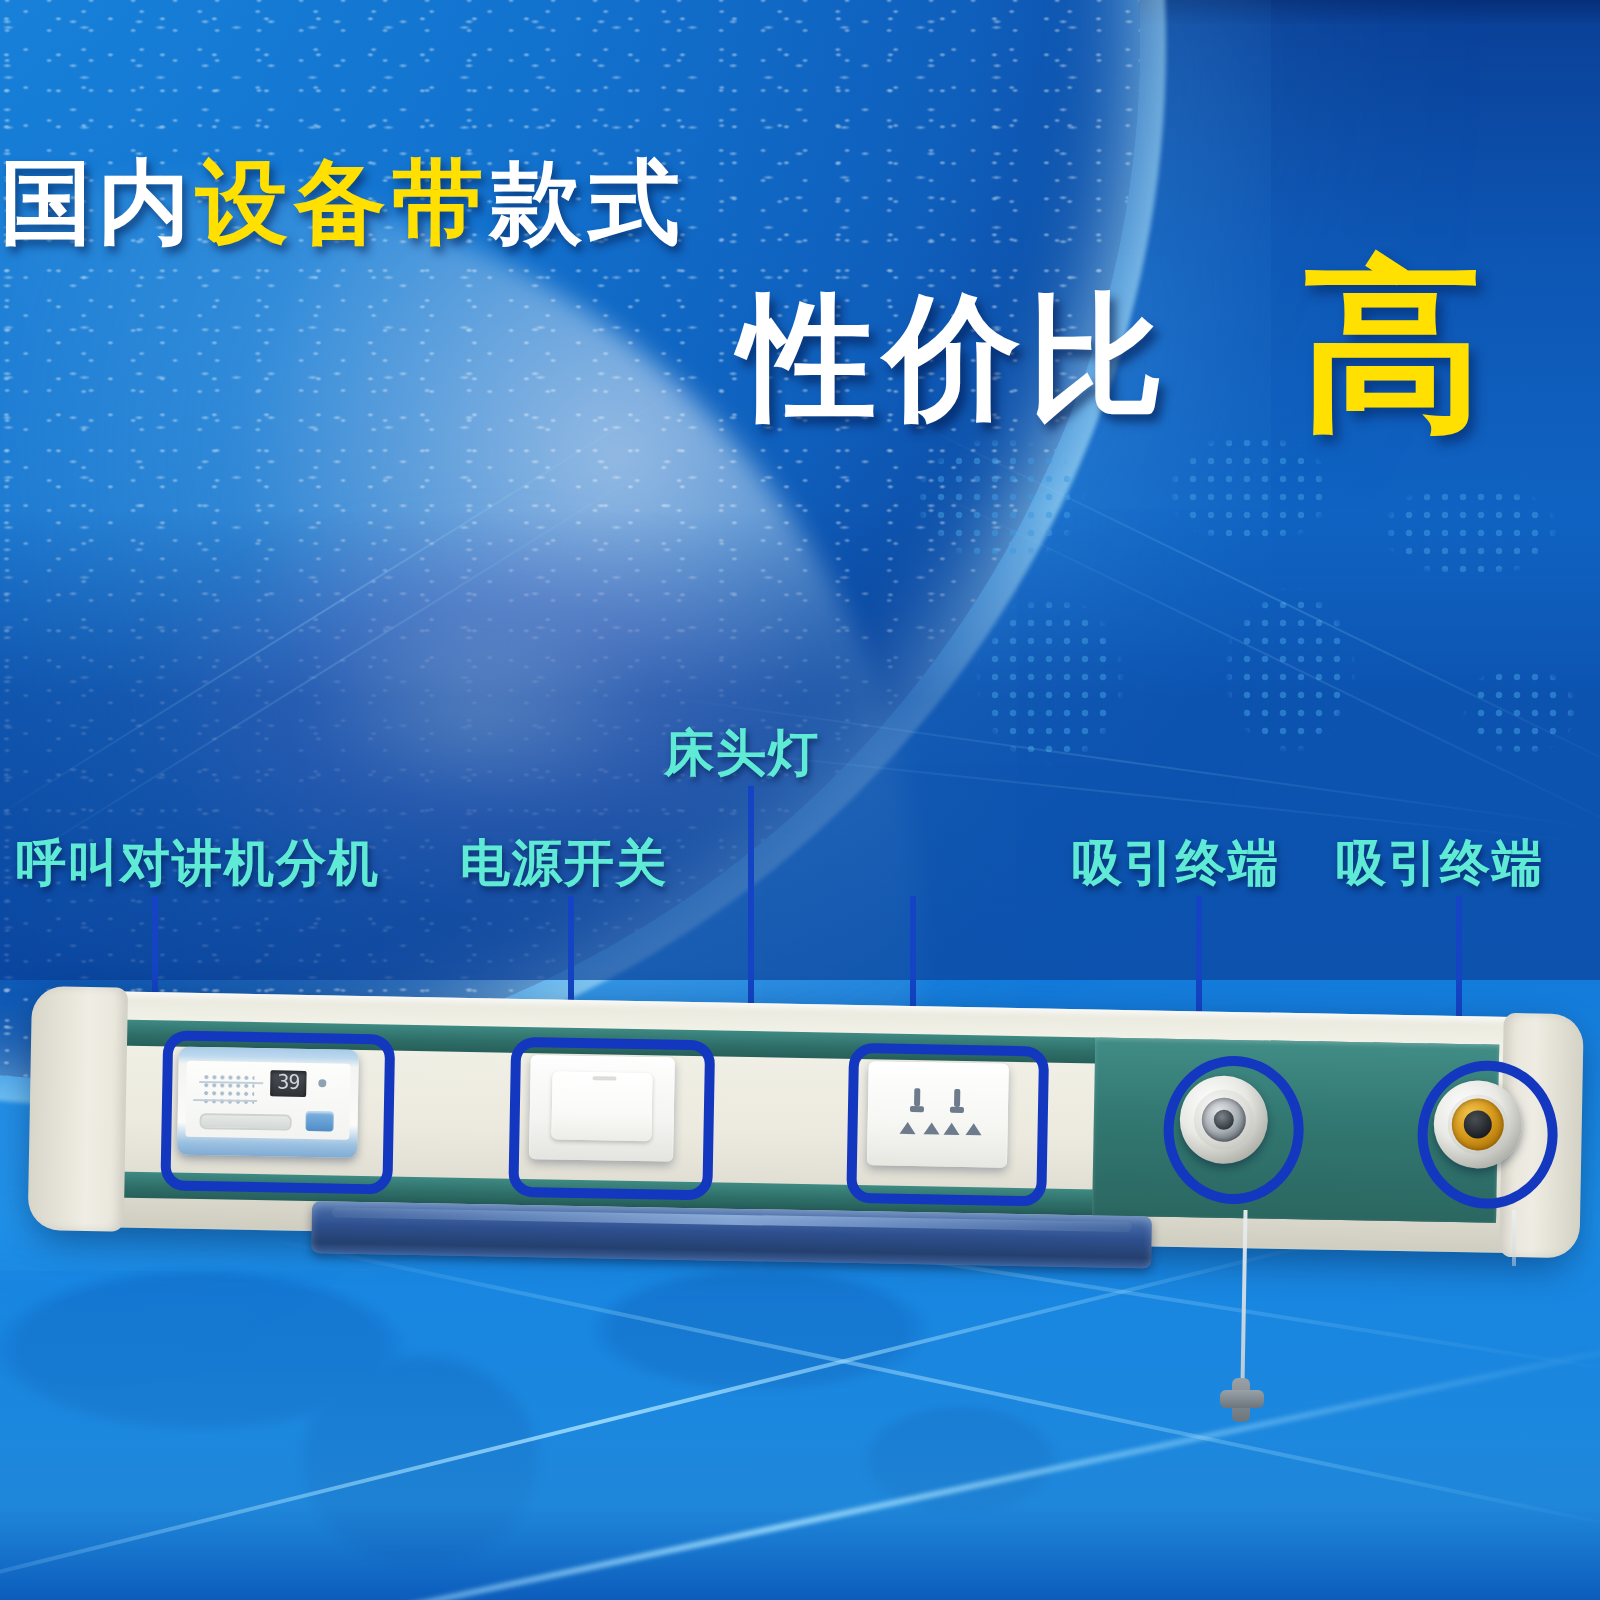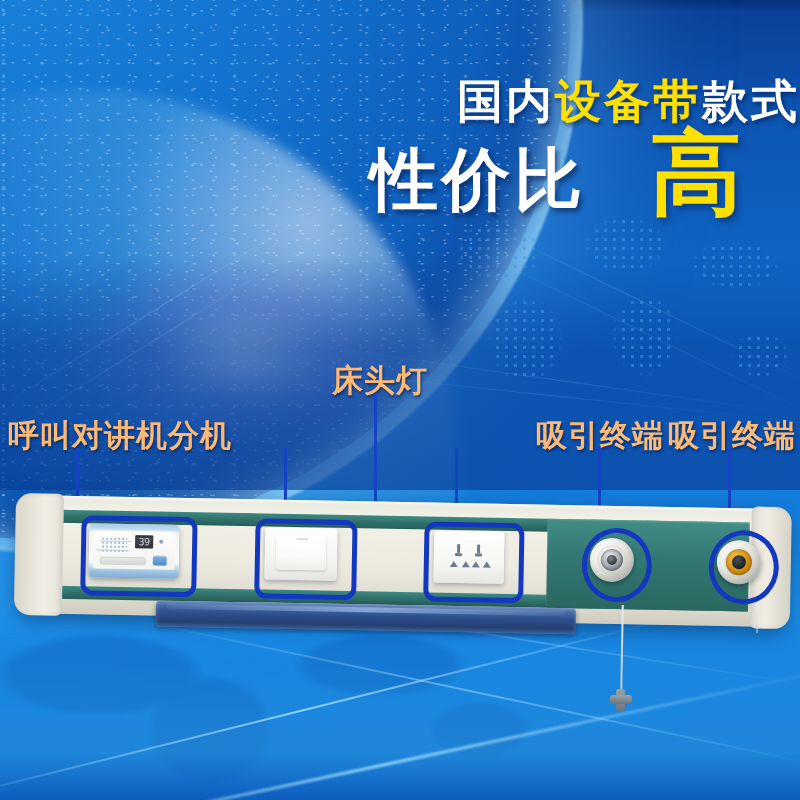--- a/index.html
+++ b/index.html
@@ -88,34 +88,34 @@
   .s8{left:430px;top:330px;width:420px;transform:rotate(26deg);opacity:.16;height:1px;}
   .s9{left:320px;top:380px;width:480px;transform:rotate(8deg);opacity:.18;height:1px;}
   .s10{left:300px;top:395px;width:500px;transform:rotate(6deg);opacity:.14;height:1px;}
   
   .midband{position:absolute;left:0;top:255px;width:800px;height:235px;
     background:linear-gradient(180deg,rgba(10,60,150,.0),rgba(8,62,152,.55) 40%,rgba(8,58,146,.62) 100%);}
   .botglow{position:absolute;left:0;top:640px;width:800px;height:160px;
     background:linear-gradient(180deg,rgba(30,150,235,.0),rgba(60,185,245,.35) 70%,rgba(25,130,215,.0));}
 
   
-  .headline{position:absolute;left:0;top:78px;width:800px;text-align:right;}
+  .headline{position:absolute;left:0;top:78px;width:800px;text-align:left;}
   .hl-line1{font-size:46px;font-weight:bold;letter-spacing:3px;line-height:1;
     text-shadow:2px 3px 4px rgba(0,20,70,.55);}
   .hl-line1 .w{color:#ffffff;}
   .hl-line1 .y{color:#ffe000;}
   .hl-line2{margin-top:22px;position:relative;height:78px;}
   .hl-xjb{position:absolute;left:370px;top:0;font-size:68px;font-weight:bold;color:#ffffff;
     letter-spacing:4px;line-height:1;text-shadow:3px 4px 5px rgba(0,20,70,.55);}
   .hl-gao{position:absolute;left:650px;top:-18px;font-size:92px;font-weight:bold;color:#ffe000;
     line-height:1;text-shadow:3px 4px 6px rgba(0,25,80,.5);}
 
   
   .labels{position:absolute;left:0;top:0;width:800px;height:800px;}
-  .lbl{position:absolute;color:#fdba74;font-weight:bold;font-size:31px;letter-spacing:1px;
+  .lbl{position:absolute;color:#5eead4;font-weight:bold;font-size:25px;letter-spacing:1px;
     white-space:nowrap;text-shadow:1px 2px 3px rgba(0,20,70,.6);}
   .lead{position:absolute;width:3px;background:#1444c4;}
 
   
   .panel-wrap{position:absolute;left:18px;top:495px;width:772px;height:145px;}
   .panel{position:absolute;left:0;top:0;width:772px;height:136px;
     transform:rotate(1.05deg);transform-origin:0 0;}
   .panel-body{position:absolute;left:0;top:0;width:772px;height:118px;
     border-radius:16px/16px;
     background:linear-gradient(180deg,#e9e8dd 0%,#f2f1e7 12%,#eceadf 55%,#dedcd0 82%,#cfcdc0 100%);
@@ -250,20 +250,21 @@
     <div class="hl-line2">
       <span class="hl-xjb">性价比</span>
       <span class="hl-gao">高</span>
     </div>
   </div>
 
   <div class="labels">
     <div class="lbl" style="left:8px;top:415px;">呼叫对讲机分机</div>
     <div class="lead" style="left:76px;top:448px;height:68px;"></div>
 
+    <div class="lbl" style="left:230px;top:415px;">电源开关</div>
     <div class="lead" style="left:284px;top:448px;height:74px;"></div>
 
     <div class="lbl" style="left:332px;top:360px;">床头灯</div>
     <div class="lead" style="left:374px;top:393px;height:212px;"></div>
 
     <div class="lead" style="left:455px;top:448px;height:78px;"></div>
 
     <div class="lbl" style="left:536px;top:415px;">吸引终端</div>
     <div class="lead" style="left:598px;top:448px;height:84px;"></div>
 

